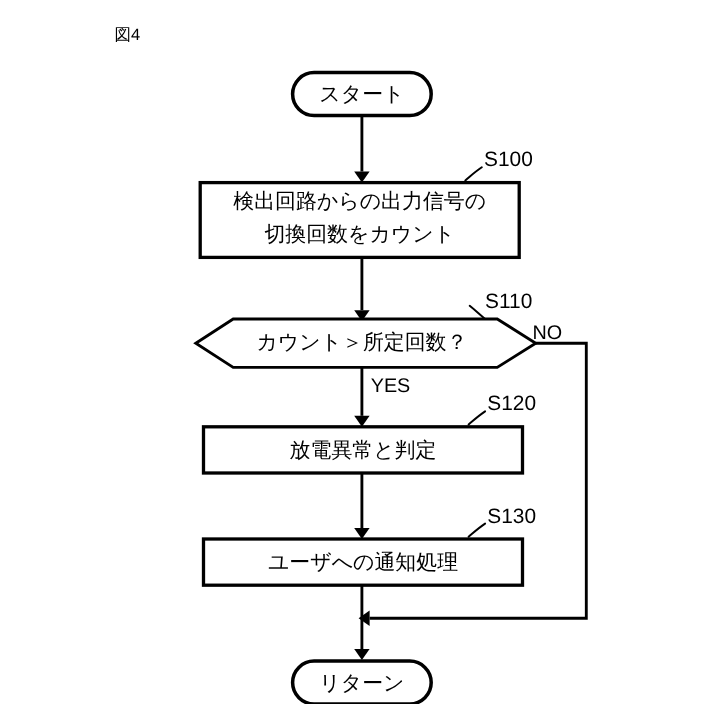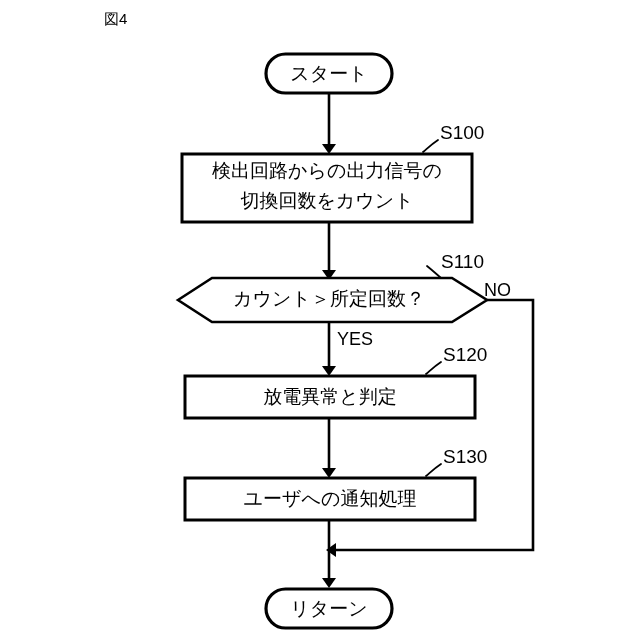--- a/index.html
+++ b/index.html
@@ -11,21 +11,21 @@
     width: 640px;
     height: 640px;
     font-family: "Liberation Sans", sans-serif;
     color: #000000;
     position: relative;
     overflow: hidden;
   }
   #figure-root {
     position: absolute;
     left: 0;
-    top: 0;
+    top: 12px;
     width: 640px;
     height: 453px;
   }
   .fig-label {
     position: absolute;
     left: 104px;
     top: 10px;
     font-size: 15px;
     font-family: "Liberation Sans", sans-serif;
     letter-spacing: 0px;

